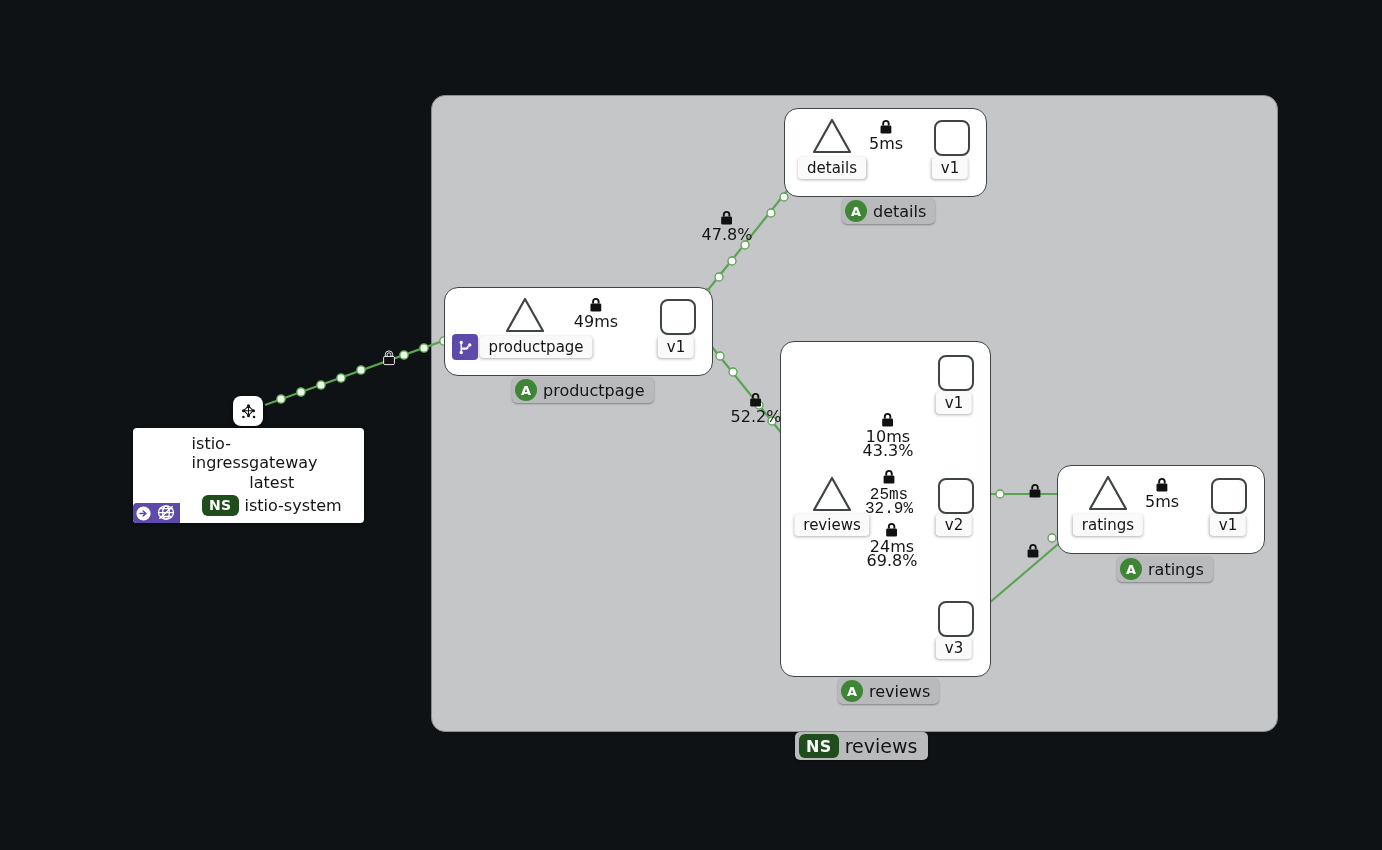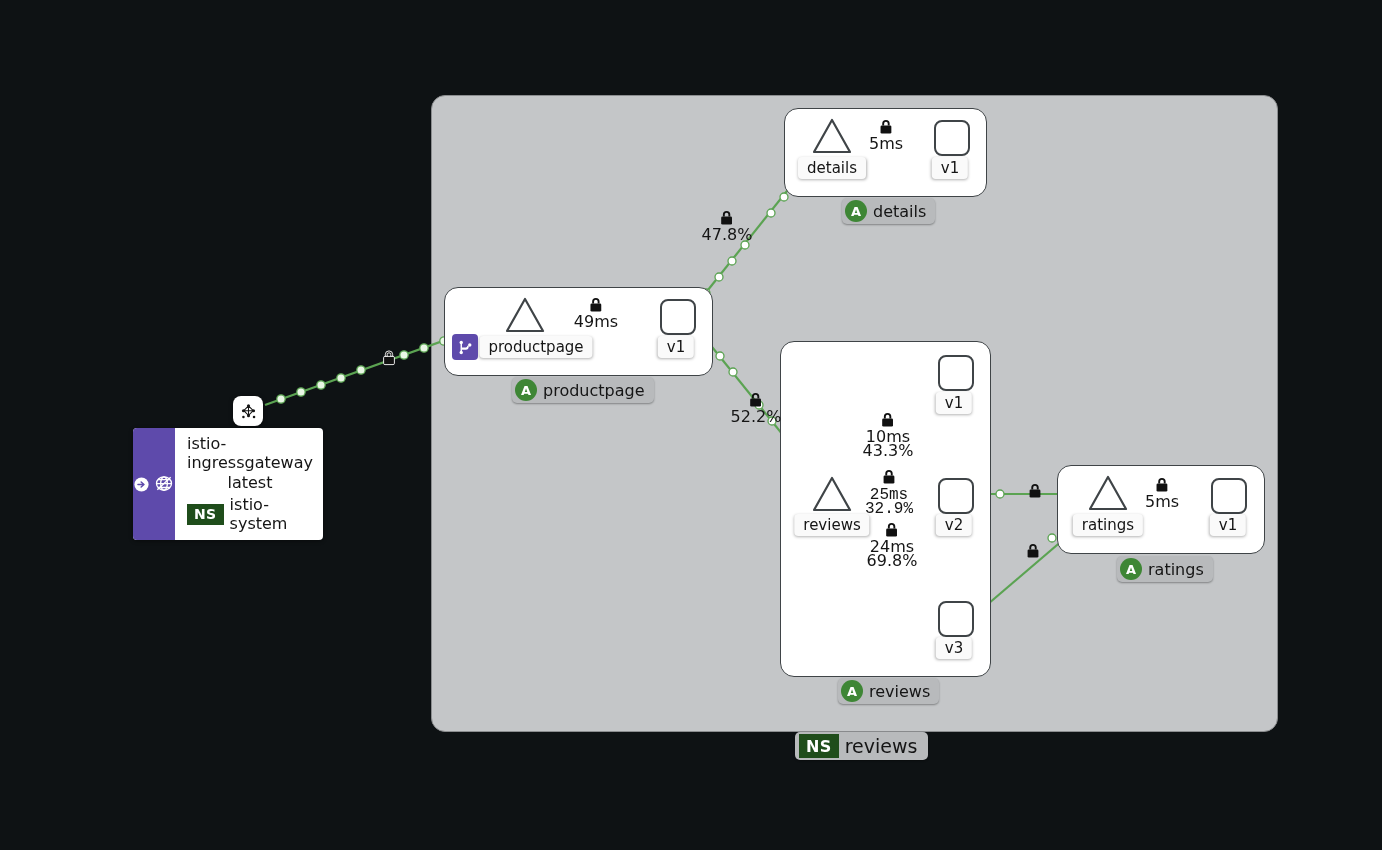--- a/index.html
+++ b/index.html
@@ -31,21 +31,21 @@
     box-shadow:0 1px 2px rgba(0,0,0,.35);
     font-size:16px;color:#151515;white-space:nowrap;
   }
   .grp-badge.ns{background:#b8babc;padding:2px 11px 2px 4px;font-size:19px;}
   .cbadge{
     width:22px;height:22px;border-radius:50%;background:#3e8635;color:#fff;
     display:flex;align-items:center;justify-content:center;
     font-size:13px;font-weight:bold;flex:none;
   }
   .cbadge.nsb{
-    width:auto;height:21px;border-radius:0;padding:0 7px;background:#1f4d1b;
+    width:auto;height:21px;border-radius:6px;padding:0 7px;background:#1f4d1b;
     font-size:14px;letter-spacing:.4px;
   }
   .grp-badge.ns .cbadge.nsb{height:24px;font-size:16px;}
   .wl-box{
     position:absolute;z-index:4;width:32px;height:32px;
     border:2px solid #3f4447;border-radius:8px;background:#fff;
   }
   .n-label{
     position:absolute;z-index:5;background:#fafafa;border-radius:4px;
     padding:2px 9px;font-size:15px;color:#151515;white-space:nowrap;
@@ -416,21 +416,21 @@
         <circle cx="12" cy="4.6" r="1.9"></circle>
           <circle cx="5.6" cy="11" r="1.9"></circle>
         <circle cx="18.4" cy="11" r="1.9"></circle>
           <circle cx="12" cy="17.4" r="1.9"></circle>
         <circle cx="5.6" cy="19" r="1.6"></circle>
           <circle cx="19" cy="19" r="1.6"></circle>
       </g>
     </svg>
   </div>
 
-  <div class="gw-node" style="left:133px;top:428px;width:190px;">
+  <div class="gw-node" style="left:133px;top:428px;width:231px;align-items:flex-end;">
     <div class="gw-ico">
       <svg width="17" height="17" viewBox="0 0 24 24">
         <circle cx="12" cy="12" r="10" fill="#fff"></circle>
         <path d="M7 12 h8 M11.5 8.5 L15.5 12 L11.5 15.5" stroke="#5e4aab" stroke-width="2.1" fill="none" stroke-linecap="round" stroke-linejoin="round"></path>
       </svg>
       <svg width="22" height="20" viewBox="0 0 24 24">
         <g stroke="#fff" stroke-width="1.6" fill="none">
           <ellipse cx="12" cy="11.5" rx="9" ry="8"></ellipse>
           <ellipse cx="12" cy="11.5" rx="4" ry="8"></ellipse>
           <path d="M3 11.5 h18 M4.6 6.8 h14.8 M4.6 16.2 h14.8"></path>

